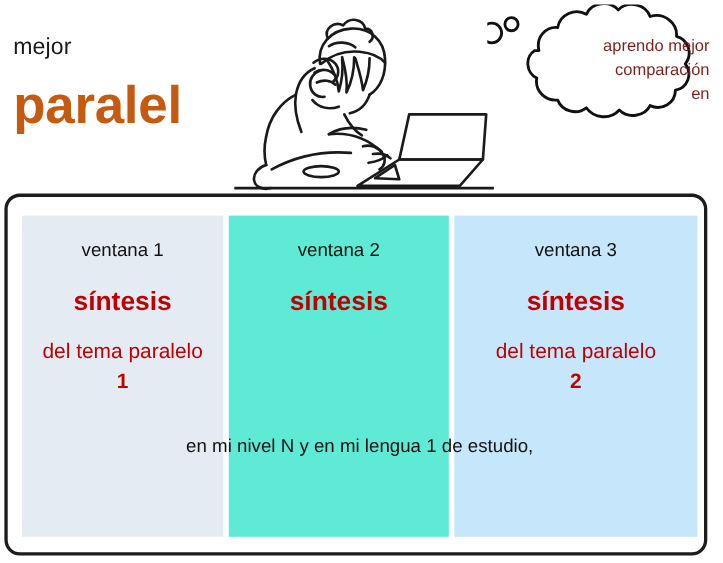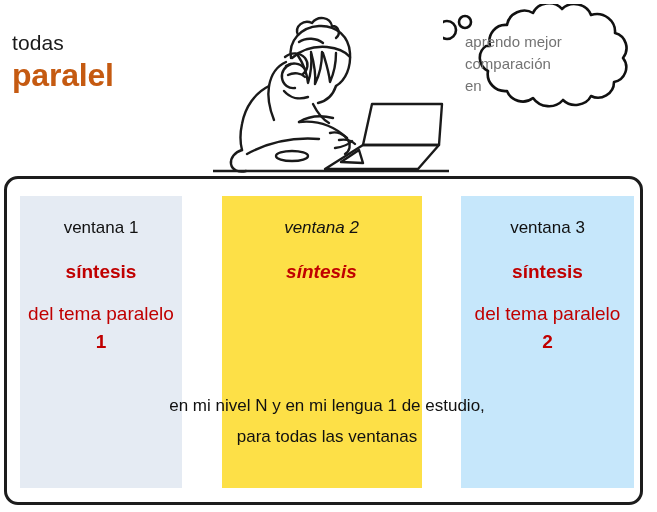--- a/index.html
+++ b/index.html
@@ -30,25 +30,25 @@
     top: 32px;
     width: 210px;
   }
   #title-modo {
     font-size: 21px;
     color: #1a1a1a;
     line-height: 1.05;
     letter-spacing: 0.1px;
   }
   #title-paralel {
-    font-size: 32px;
+    font-size: 48px;
     font-weight: bold;
     color: #c55a11;
     line-height: 1.12;
-    margin-top: 4px;
+    margin-top: 16px;
     letter-spacing: -0.2px;
   }
 
   
   #illustration {
     position: absolute;
     left: 213px;
     top: 2px;
     width: 236px;
     height: 174px;
@@ -59,26 +59,26 @@
   #thought-bubble {
     position: absolute;
     left: 443px;
     top: 4px;
     width: 212px;
     height: 122px;
   }
   #thought-bubble svg { display: block; }
   #bubble-text {
     position: absolute;
-    left: 465px;
+    left: 455px;
     top: 31px;
     width: 190px;
-    text-align: left;
+    text-align: right;
     font-size: 15px;
-    color: #737373;
+    color: #7f1d1d;
     line-height: 1.45;
   }
   #bubble-text .bl { display: block; }
 
   
   #main-box {
     position: absolute;
     left: 4px;
     top: 176px;
     width: 639px;
@@ -96,37 +96,37 @@
     width: 614px;
     height: 292px;
     display: flex;
     justify-content: space-between;
   }
   .column {
     width: 200px;
     height: 292px;
     position: relative;
   }
-  .column.c1 { background: #e5ebf3; width: 162px; }
-  .column.c2 { background: #fde047; width: 200px; font-style: italic; }
-  .column.c3 { background: #c6e7fb; width: 173px; }
+  .column.c1 { background: #e5ebf3; width: 183px; }
+  .column.c2 { background: #5eead4; width: 200px; }
+  .column.c3 { background: #c6e7fb; width: 173px; padding-left: 48px; }
 
   .col-inner {
     position: absolute;
     left: 0; right: 0;
     top: 22px;
     text-align: center;
   }
   .col-window {
     font-size: 17px;
     color: #111111;
     line-height: 1.2;
   }
   .col-sintesis {
-    font-size: 19px;
+    font-size: 24px;
     font-weight: bold;
     color: #c00000;
     margin-top: 23px;
     line-height: 1.2;
   }
   .col-desc {
     font-size: 19px;
     color: #c00000;
     margin-top: 16px;
     line-height: 1.45;
@@ -148,21 +148,21 @@
     pointer-events: none;
   }
   #footer-text .bl { display: block; }
 </style>
 </head>
 <body>
 
 <div id="header-area">
 
   <div id="title-block">
-    <div id="title-modo">todas</div>
+    <div id="title-modo">mejor</div>
     <div id="title-paralel">paralel</div>
   </div>
 
   <div id="illustration">
     <svg width="236" height="174" viewBox="0 0 236 174" fill="none" stroke="#1a1a1a" stroke-width="2.4" stroke-linecap="round" stroke-linejoin="round">
 
       <path d="M85 33 c-4 -9 6 -16 14 -12 c6 -8 18 -6 20 3 c7 0 9 8 4 12"></path>
       <path d="M86 40 c7 -5 18 -4 24 1"></path>
 
       <path d="M78 56 c-3 -17 10 -31 28 -32 c18 -1 30 11 31 27 c1 14 -4 27 -14 33"></path>
@@ -267,14 +267,13 @@
         <span class="bl">del tema paralelo</span>
         <span class="num">2</span>
       </div>
     </div>
   </div>
 
 </div>
 
 <div id="footer-text">
   <span class="bl">en mi nivel N  y en mi lengua 1 de estudio,</span>
-  <span class="bl">para todas las ventanas</span>
 </div>
 
 </body></html>

